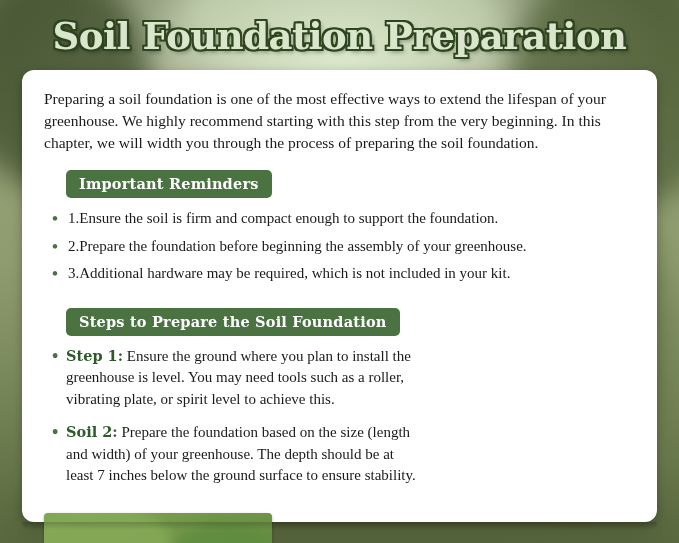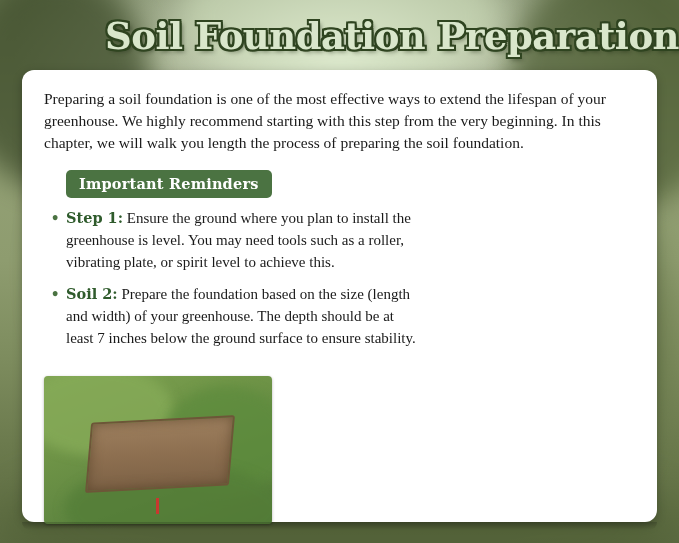--- a/index.html
+++ b/index.html
@@ -35,21 +35,21 @@
   .blob3 { right: -50px; top: -40px; width: 220px; height: 250px; background: #4a5a31; opacity:.7; }
   .blob4 { right: 10px; top: 170px; width: 150px; height: 330px; background: #5d6d3f; }
   .blob5 { left: 180px; top: -60px; width: 320px; height: 150px; background: #cfe0bb; opacity:.5; }
   .blob6 { left: 0px; bottom: -60px; width: 679px; height: 150px; background: #4e5d34; opacity:.6; filter: blur(22px); }
 
   .title {
     position: absolute;
     top: 14px;
     left: 0;
     width: 679px;
-    text-align: right;
+    text-align: center;
     font-family: "DejaVu Serif", serif;
     font-weight: bold;
     font-size: 37px;
     letter-spacing: -0.5px;
     color: #d9e6cb;
     text-shadow:
       2px 0 0 #2f4420, -2px 0 0 #2f4420, 0 2px 0 #2f4420, 0 -2px 0 #2f4420,
       2px 2px 0 #2f4420, -2px 2px 0 #2f4420, 2px -2px 0 #2f4420, -2px -2px 0 #2f4420,
       3px 3px 4px rgba(20,30,12,.45);
     white-space: nowrap;
@@ -206,25 +206,31 @@
   <div class="bg-blob blob1"></div>
   <div class="bg-blob blob2"></div>
   <div class="bg-blob blob3"></div>
   <div class="bg-blob blob4"></div>
   <div class="bg-blob blob5"></div>
   <div class="bg-blob blob6"></div>
 
   <div class="title">Soil Foundation Preparation</div>
 
   <div class="card">
-    <p class="intro">Preparing a soil foundation is one of the most effective ways to extend the lifespan of your greenhouse. We highly recommend starting with this step from the very beginning. In this chapter, we will walk you length the process of preparing the soil foundation.</p>
+    <p class="intro">Preparing a soil foundation is one of the most effective ways to extend the lifespan of your greenhouse. We highly recommend starting with this step from the very beginning. In this chapter, we will width you through the process of preparing the soil foundation.</p>
 
     <div class="banner">Important Reminders</div>
 
-
+    <ul class="reminders">
+      <li>1.Ensure the soil is firm and compact enough to support the foundation.</li>
+      <li>2.Prepare the foundation before beginning the assembly of your greenhouse.</li>
+      <li>3.Additional hardware may be required, which is not included in your kit.</li>
+    </ul>
+
+    <div class="banner steps">Steps to Prepare the Soil Foundation</div>
 
     <div class="steps-wrap">
       <div class="steps-col">
         <div class="step">
           <b>Step 1:</b><span> Ensure the ground where you plan to install the greenhouse is level. You may need tools such as a roller, vibrating plate, or spirit level to achieve this.</span>
         </div>
         <div class="step">
           <b>Soil 2:</b><span> Prepare the foundation based on the size (length and width) of your greenhouse. The depth should be at least 7 inches below the ground surface to ensure stability.</span>
         </div>
       </div>

